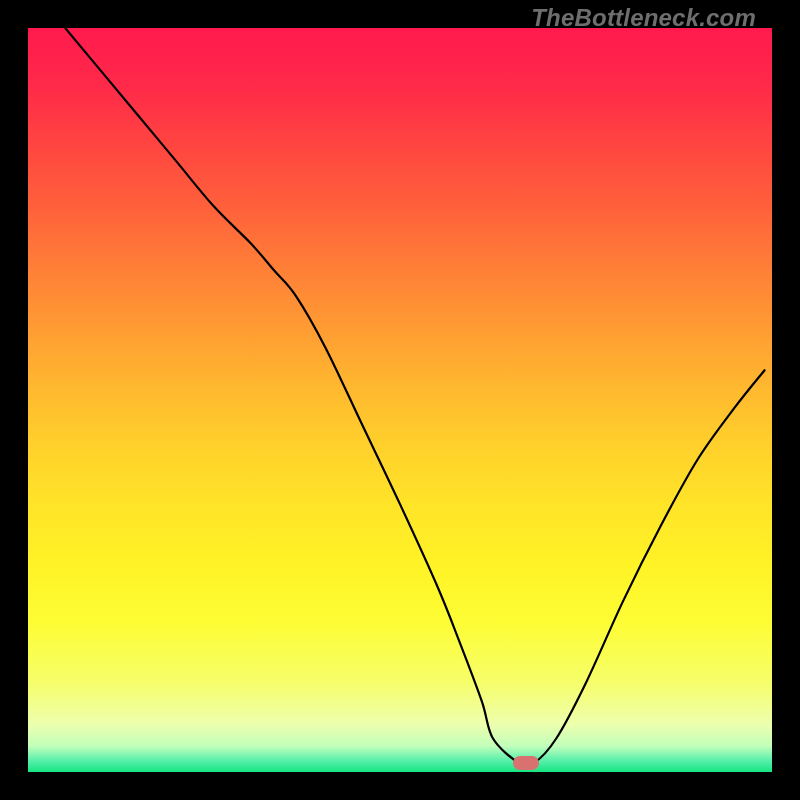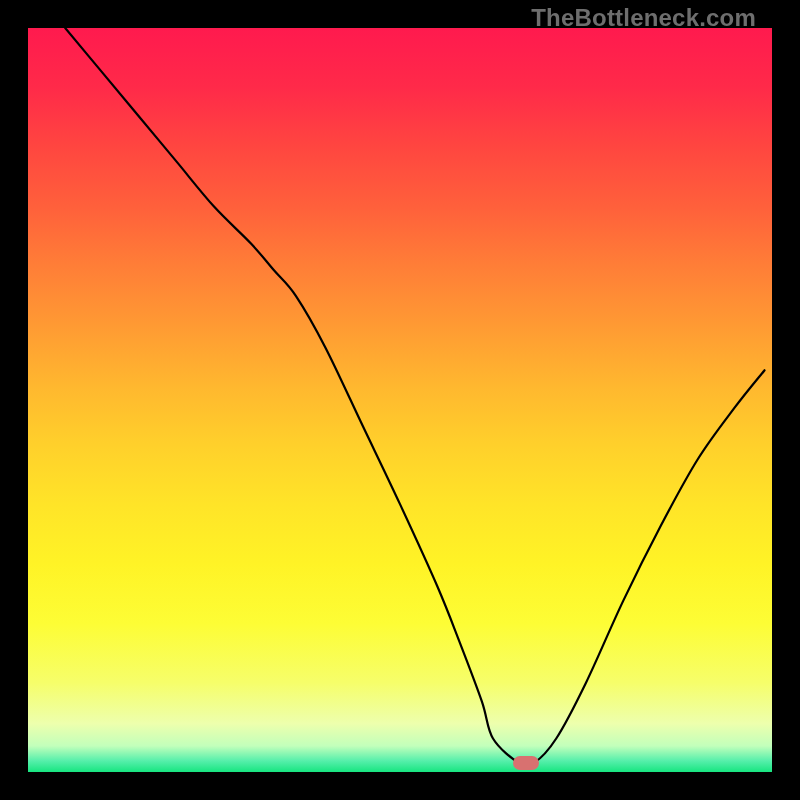--- a/index.html
+++ b/index.html
@@ -9,20 +9,21 @@
     height: 800px;
     background: #000;
     overflow: hidden;
     font-family: Arial, Helvetica, sans-serif;
   }
   .frame {
     position: relative;
     width: 770px;
     height: 800px;
     background: #000;
+    font-style: italic;
   }
   .watermark {
     position: absolute;
     top: 4px;
     right: 14px;
     color: #6e6e6e;
     font-size: 24px;
     font-weight: 600;
     letter-spacing: 0.2px;
     z-index: 3;

